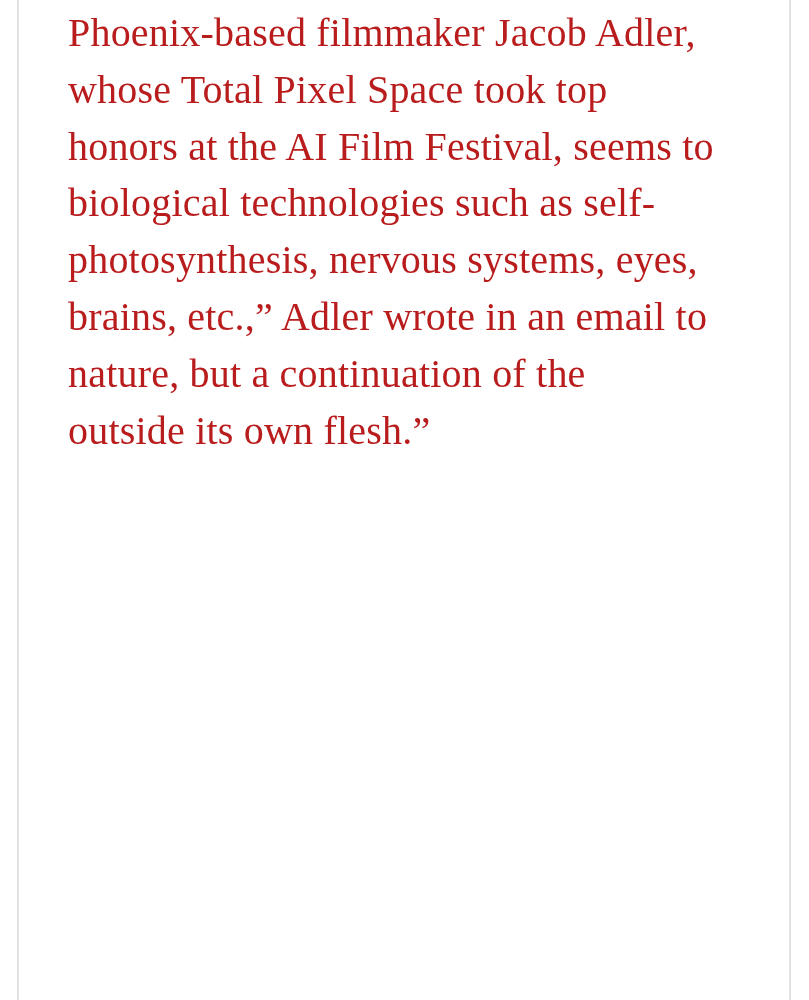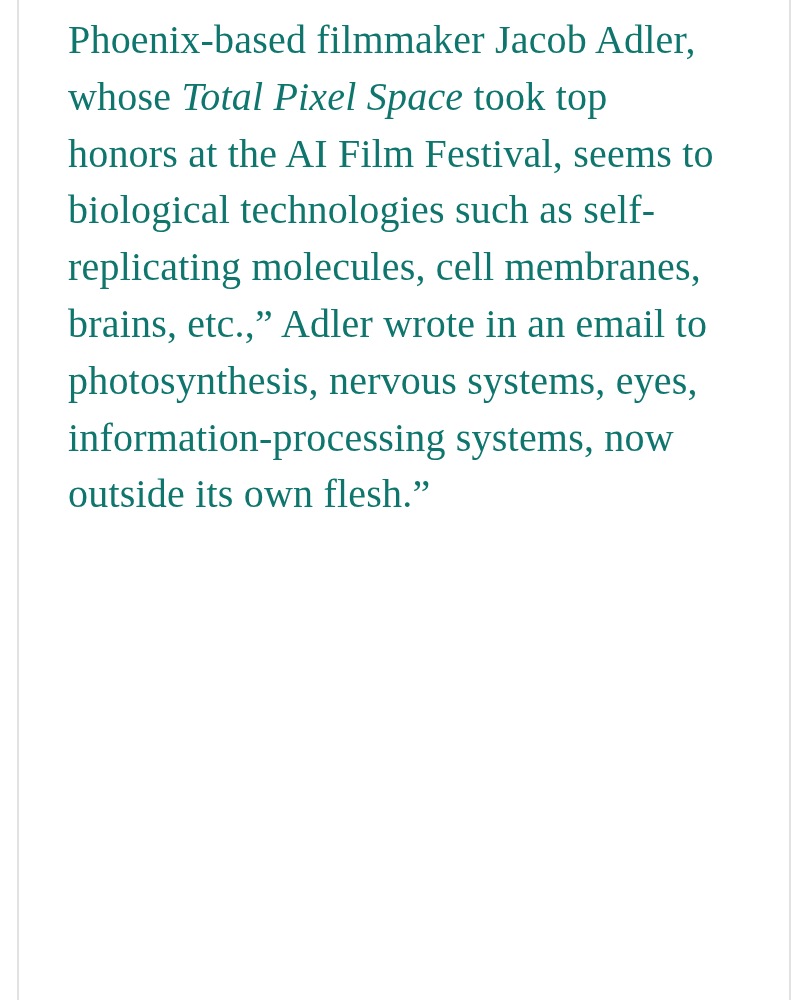--- a/index.html
+++ b/index.html
@@ -25,43 +25,41 @@
     width: 2px;
     background: #e2e2e2;
   }
   .column-rule.left  { left: 17px; }
   .column-rule.right { left: 789px; }
   .article-body {
     position: absolute;
     top: 0;
     left: 68px;
     right: 30px;
-    padding-top: 12px;
-    color: #0f766e;
+    padding-top: 5px;
+    color: #b91c1c;
     font-size: 40px;
     line-height: 56.8px;
     letter-spacing: 0.2px;
   }
   .para-line {
     white-space: nowrap;
   }
   .para-line .italic {
-    font-style: italic;
   }
 </style>
 </head>
 <body>
 
 <div class="page">
   <div class="column-rule left"></div>
   <div class="column-rule right"></div>
   <div class="article-body" id="article-body">
       <div class="para-line"><span>Phoenix-based filmmaker Jacob Adler,</span></div>
       <div class="para-line"><span>whose </span><span class="italic">Total Pixel Space</span><span> took top</span></div>
       <div class="para-line"><span>honors at the AI Film Festival, seems to</span></div>
       <div class="para-line"><span>biological technologies such as self-</span></div>
-      <div class="para-line"><span>replicating molecules, cell membranes,</span></div>
+      <div class="para-line"><span>photosynthesis, nervous systems, eyes,</span></div>
       <div class="para-line"><span>brains, etc.,” Adler wrote in an email to</span></div>
-      <div class="para-line"><span>photosynthesis, nervous systems, eyes,</span></div>
-      <div class="para-line"><span>information-processing systems, now</span></div>
+      <div class="para-line"><span>nature, but a continuation of the</span></div>
       <div class="para-line"><span>outside its own flesh.”</span></div>
     </div>
 </div>
 
 </body></html>

